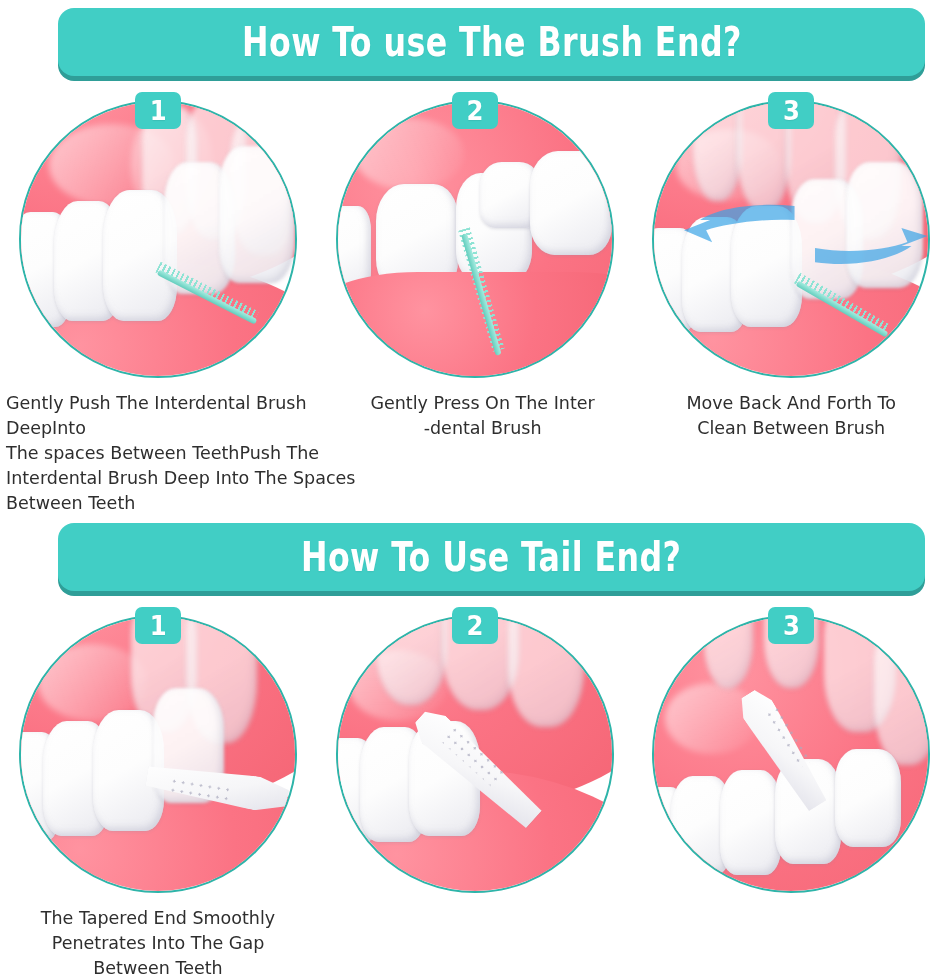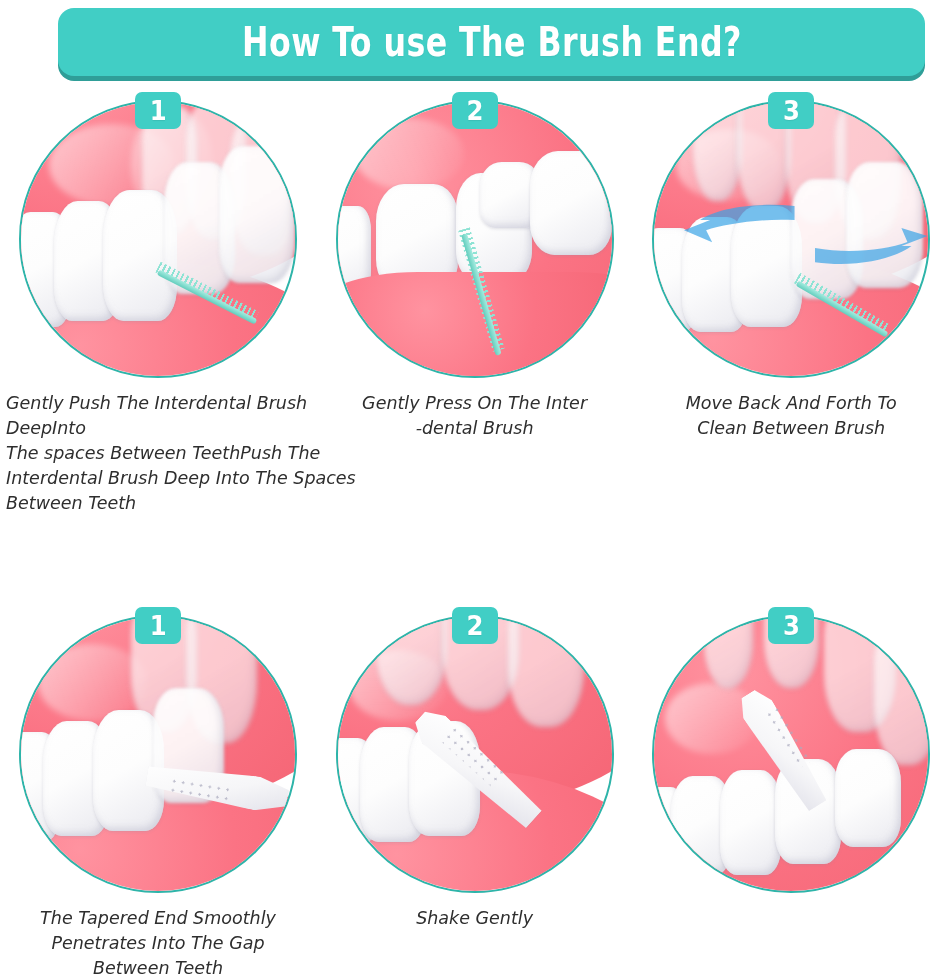--- a/index.html
+++ b/index.html
@@ -136,23 +136,23 @@
     margin-top: 13px;
     font-size: 17.5px;
     line-height: 25px;
     color: #2e2e2e;
     font-family: "DejaVu Sans", sans-serif;
     white-space: pre-line;
   }
   .caption.center { text-align: center; }
   .caption.left { text-align: left; padding-left: 4px; }
 
-  .cap-slot { position: absolute; top: 278px; width: 100%; font-style: italic; }
+  .cap-slot { position: absolute; top: 278px; width: 100%; }
   #cap-1 { left: 2px; width: 376px; }
-  #cap-2 { left: 0; width: 316px; }
+  #cap-2 { left: 8px; width: 316px; }
   #cap-3 { left: 0; width: 316px; }
   #cap-4 { left: 0; width: 316px; }
   #cap-5 { left: 0; width: 316px; }
   #cap-6 { left: 0; width: 316px; }
 </style>
 </head>
 <body>
 
 <div class="page">
 
@@ -261,20 +261,23 @@
           <span class="badge-num">3</span>
         </div>
       </div>
       <div class="cap-slot" id="cap-3">
         <div class="caption center">Move Back And Forth To
 Clean Between Brush</div>
       </div>
     </div>
   </div>
 
+  <div class="banner" id="banner-tail">
+    <span class="banner-text">How To Use Tail End?</span>
+  </div>
 
   <div class="row" id="row-tail">
 
     <div class="step">
       <div class="circle-wrap">
         <div class="circle">
           <div class="scene">
             <div class="gum gum-upper"></div>
             <div class="gum-shine" style="left:6%;top:10%;width:40%;height:28%;"></div>
             <div class="tooth ghost" style="left:40%;top:-6%;width:24%;height:48%;border-radius:26% 28% 44% 44%;"></div>
@@ -315,23 +318,20 @@
             <div class="tooth" style="left:26%;top:38%;width:26%;height:42%;border-radius:36% 34% 26% 28%;"></div>
 
             <div class="pick" style="left:30%;top:30%;width:56%;height:36px;transform:rotate(42deg);transform-origin:left center;clip-path:polygon(0% 30%,12% 0%,100% 18%,100% 82%,12% 100%,0% 70%);"></div>
             <div class="pick-dots" style="left:40%;top:38%;width:26%;height:22px;transform:rotate(42deg);transform-origin:left center;"></div>
           </div>
         </div>
         <div class="badge">
           <span class="badge-num">2</span>
         </div>
       </div>
-      <div class="cap-slot" id="cap-5">
-        <div class="caption center">Shake Gently</div>
-      </div>
     </div>
 
     <div class="step">
       <div class="circle-wrap">
         <div class="circle">
           <div class="scene">
             <div class="gum" style="left:-20%;top:-20%;width:150%;height:140%;border-radius:0;"></div>
             <div class="gum-shine" style="left:4%;top:24%;width:34%;height:26%;"></div>
 
             <div class="tooth ghost" style="left:18%;top:-10%;width:18%;height:36%;border-radius:26% 28% 48% 46%;"></div>

